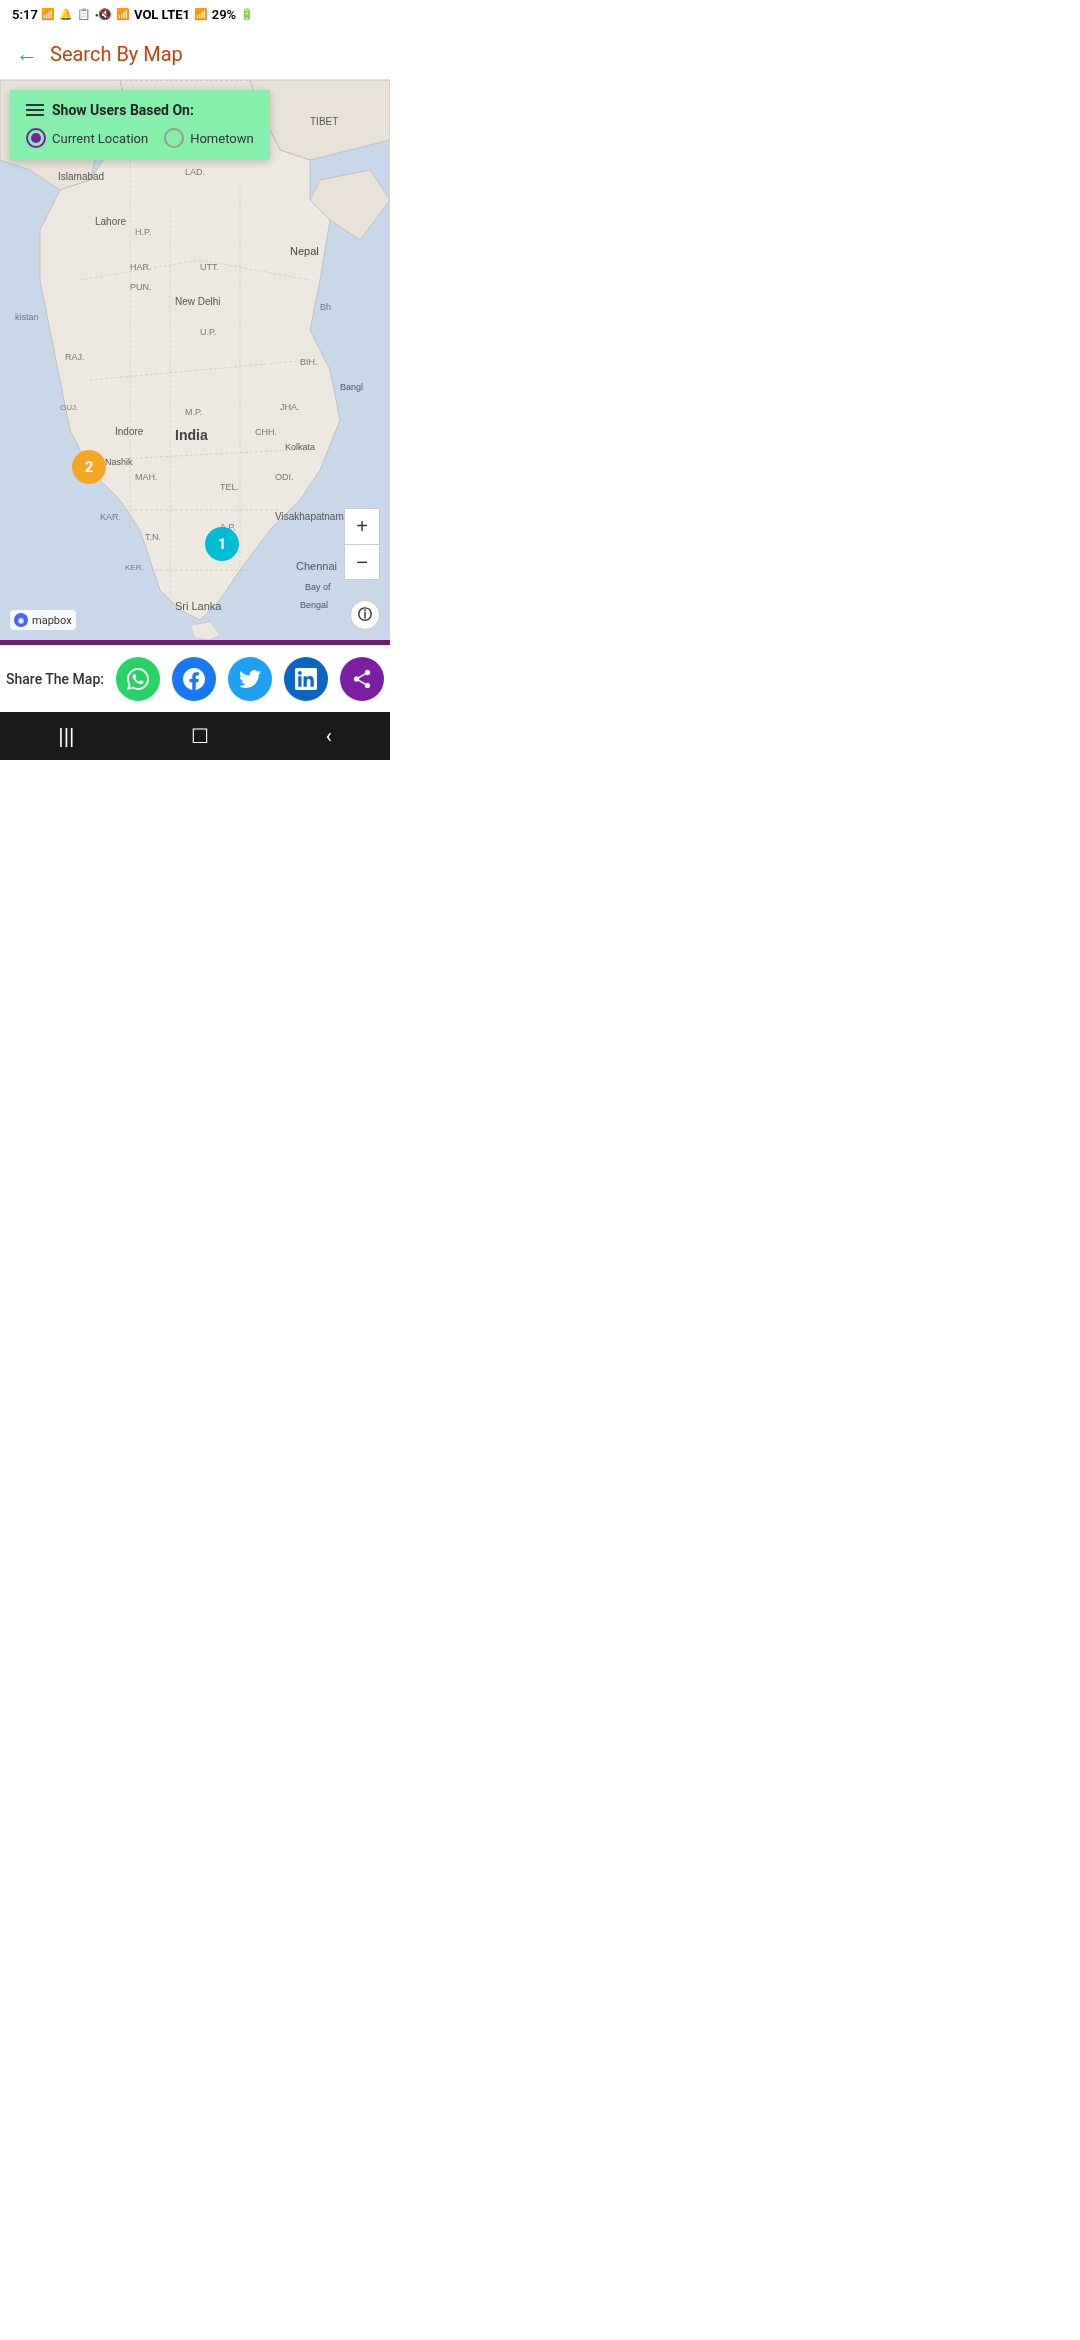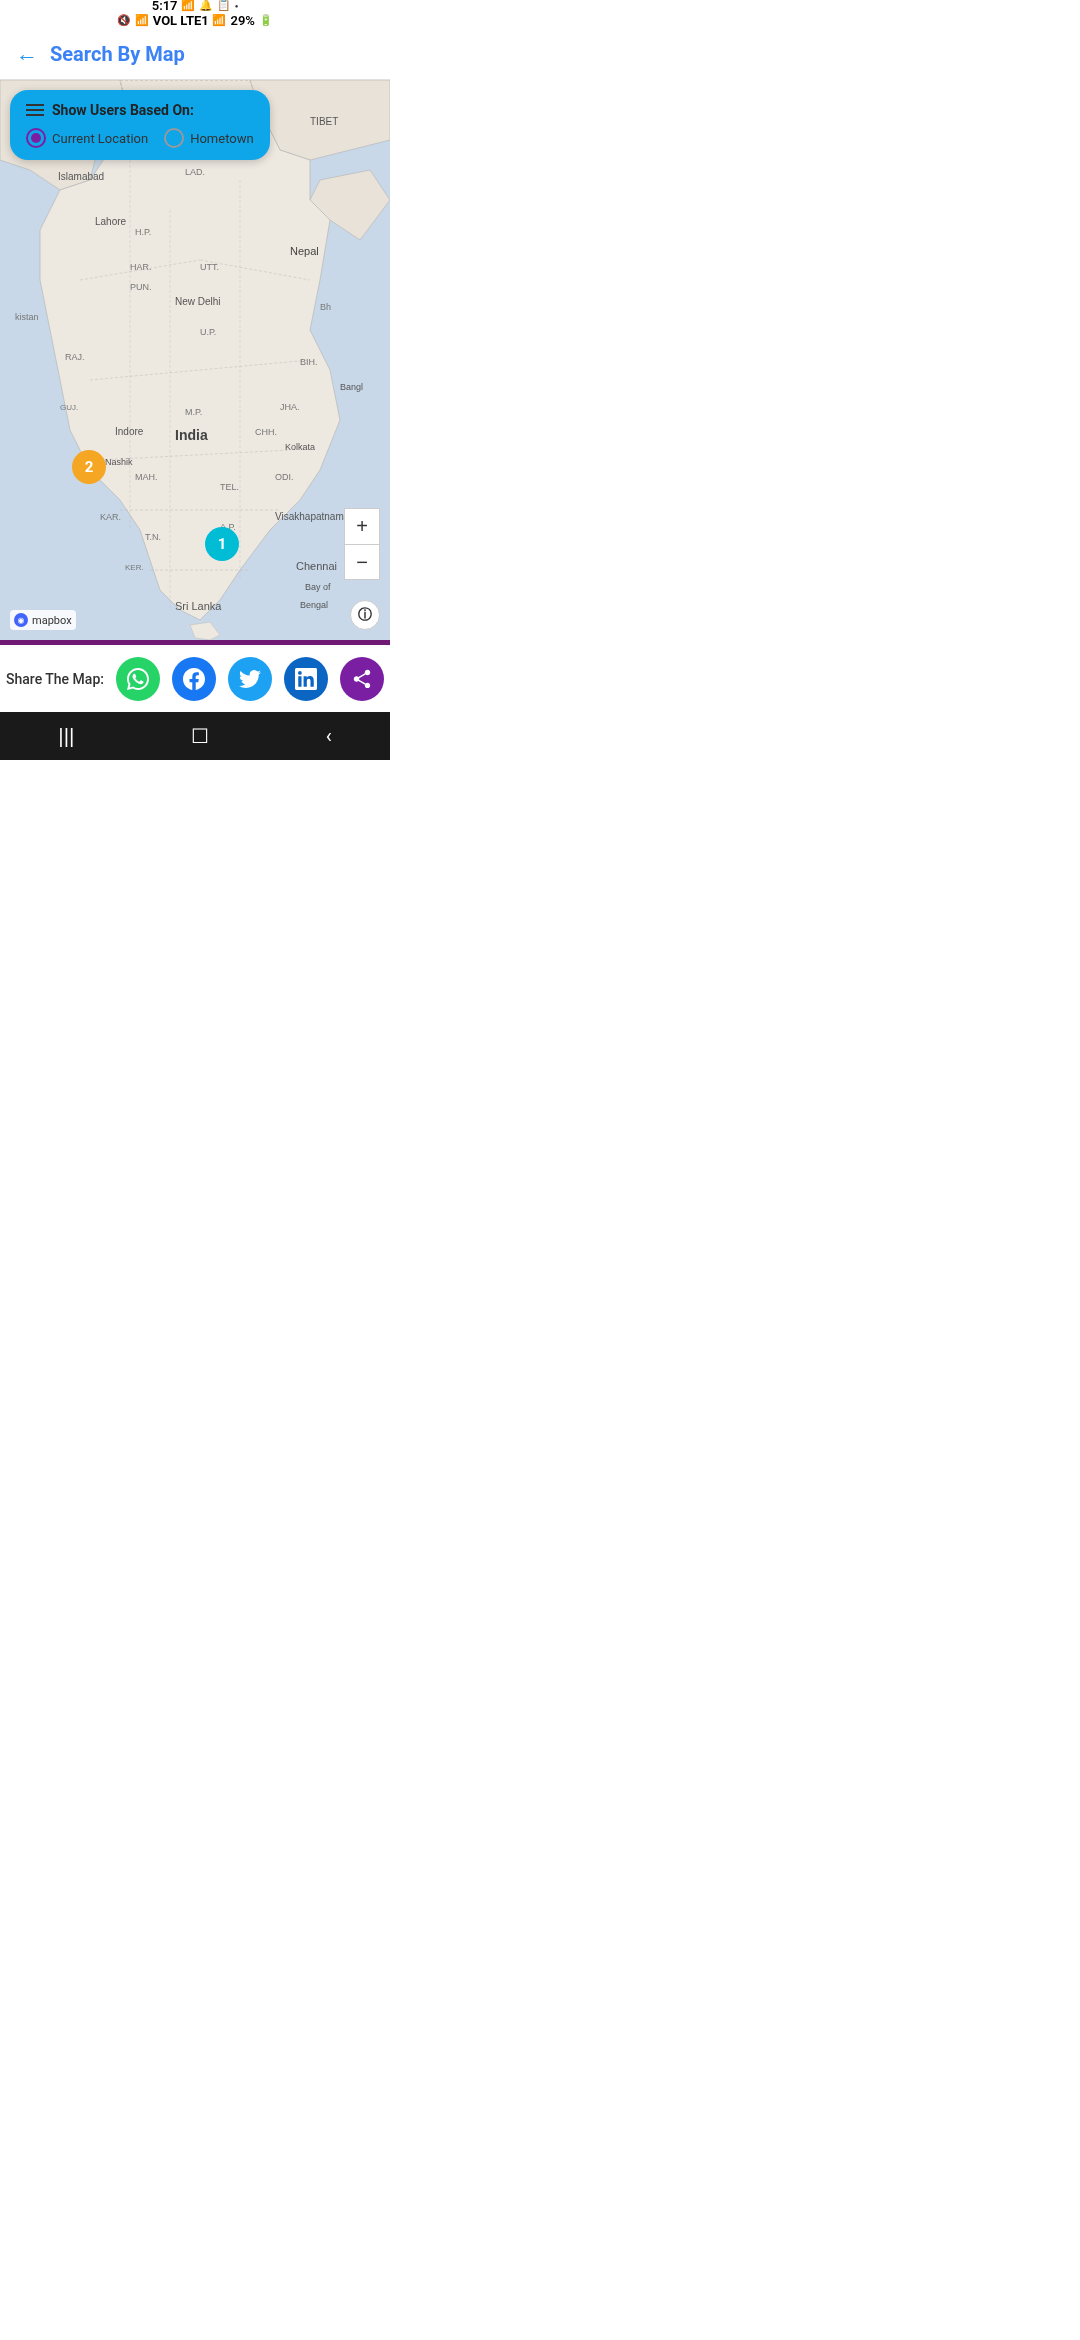--- a/index.html
+++ b/index.html
@@ -14,25 +14,24 @@
       position: relative;
     }
 
     
     .status-bar {
       width: 100%;
       height: 28px;
       background: #fff;
       display: flex;
       align-items: center;
-      justify-content: flex-end;
+      justify-content: flex-start;
       padding: 0 12px;
       z-index: 100;
       position: relative;
-      flex-direction: column;
     }
     .status-time {
       font-size: 13px;
       font-weight: 600;
       color: #000;
     }
     .status-icons {
       display: flex;
       align-items: center;
       gap: 4px;
@@ -58,22 +57,22 @@
       position: relative;
     }
     .back-btn {
       color: #2196F3;
       font-size: 22px;
       margin-right: 12px;
       cursor: pointer;
     }
     .header-title {
       font-size: 20px;
-      font-weight: 700;
-      color: #3b82f6;
+      font-weight: 400;
+      color: #c2410c;
     }
 
     
     .map-container {
       position: relative;
       width: 100%;
       height: 560px;
       overflow: hidden;
       background: #e8e0d8;
     }
@@ -82,22 +81,22 @@
     .map-svg {
       width: 100%;
       height: 100%;
     }
 
     
     .filter-panel {
       position: absolute;
       top: 10px;
       left: 10px;
-      background: #0ea5e9;
-      border-radius: 18px;
+      background: #86efac;
+      border-radius: 2px;
       padding: 12px 16px;
       box-shadow: 0 2px 8px rgba(0,0,0,0.2);
       z-index: 50;
       min-width: 240px;
     }
     .filter-header {
       display: flex;
       align-items: center;
       gap: 8px;
       margin-bottom: 10px;

